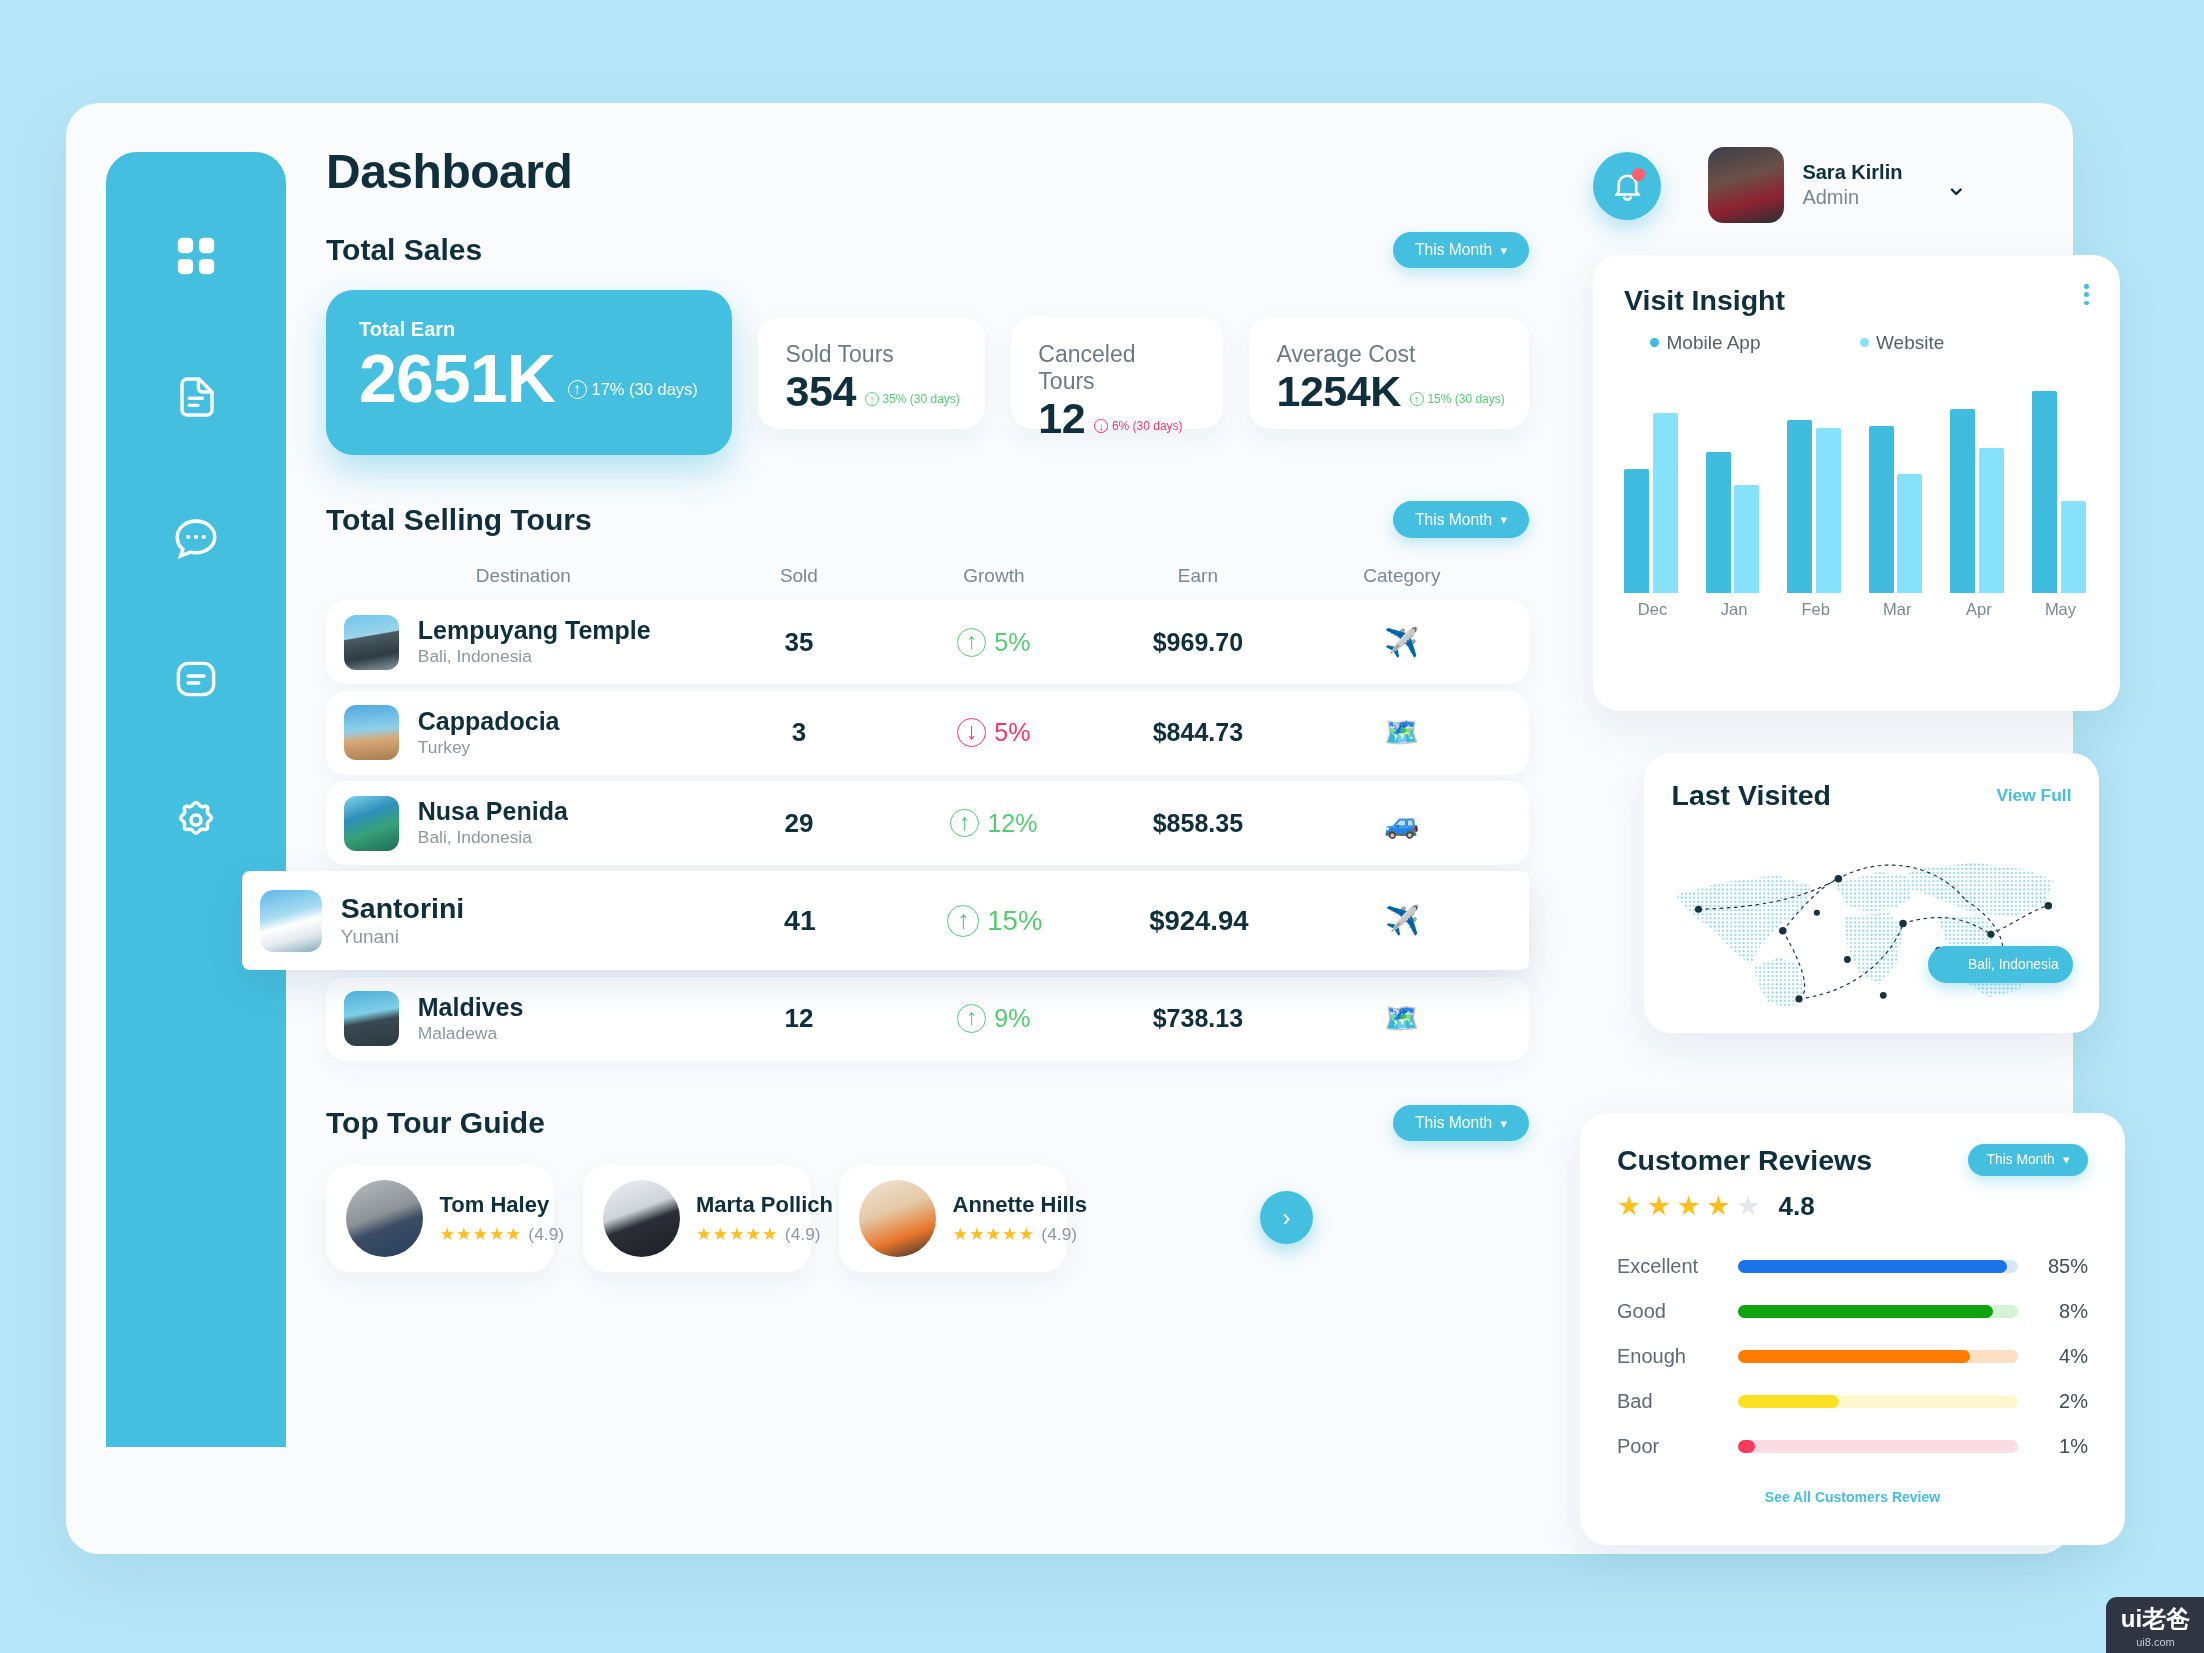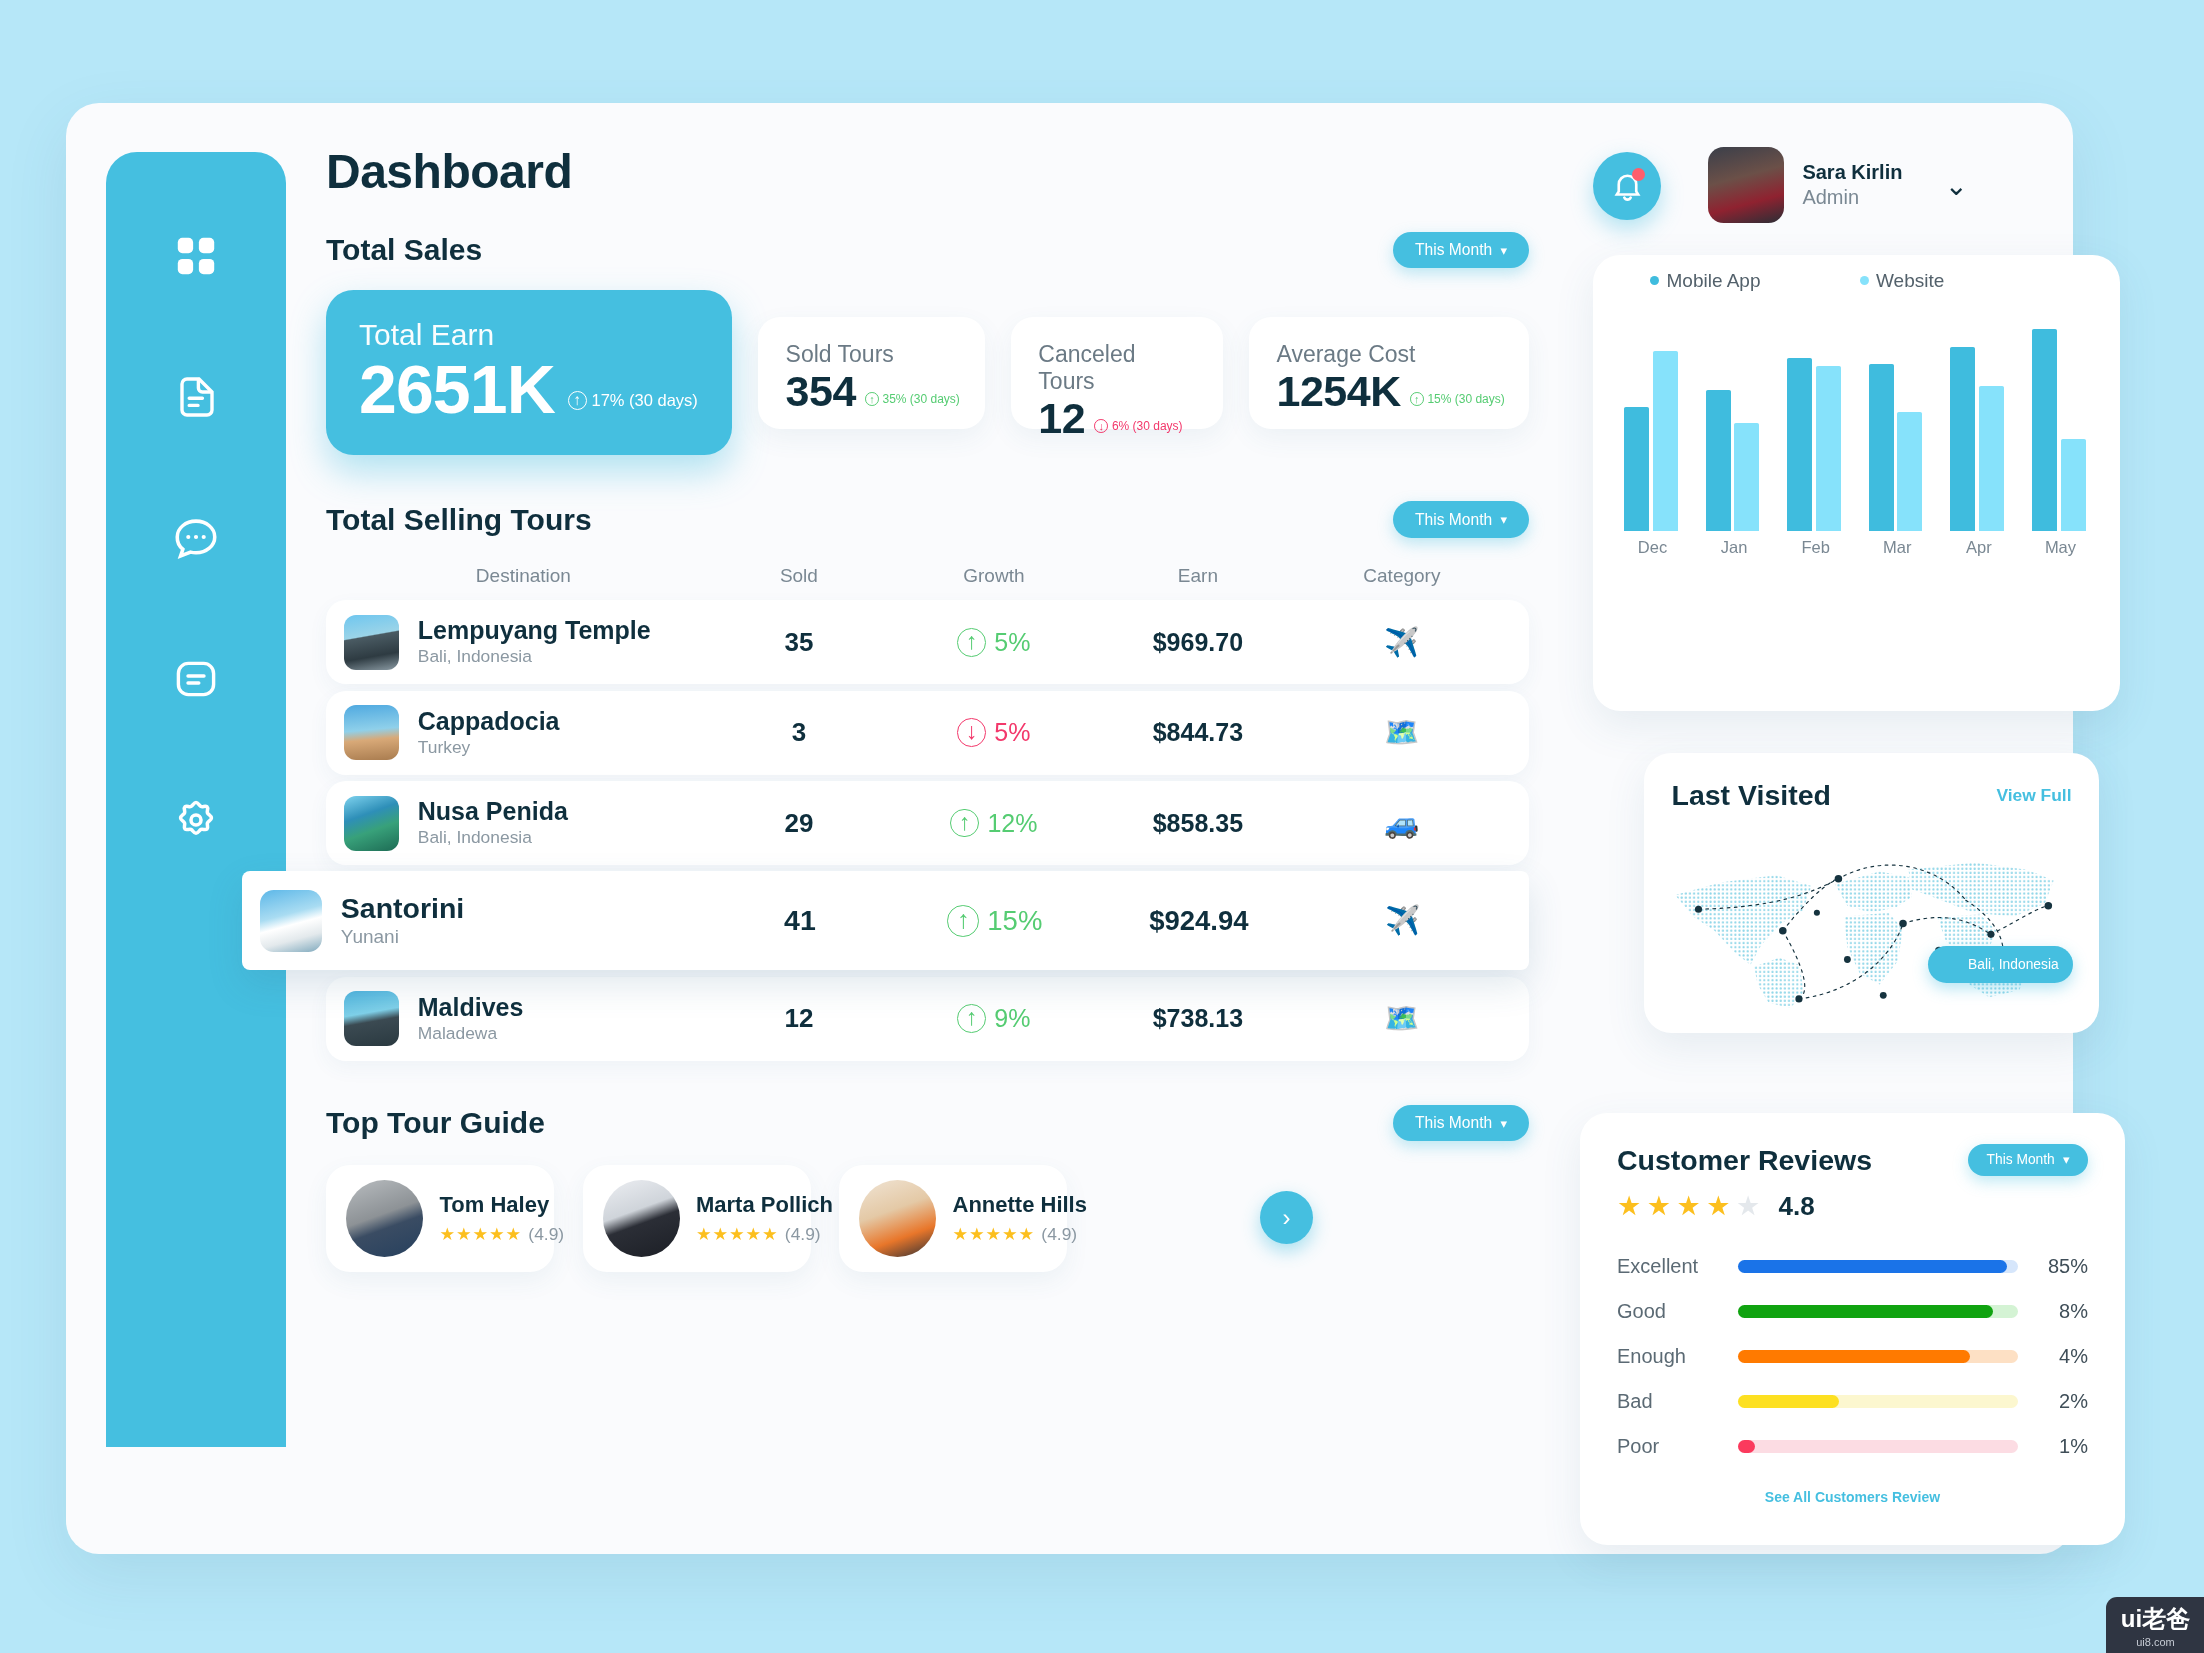--- a/index.html
+++ b/index.html
@@ -49,21 +49,21 @@
   }
   .chip .cv { font-size: 13px; }
 
   
   .stats { display: flex; align-items: center; gap: 26px; margin-top: 22px; }
   .earn-card {
     width: 411px; height: 165px; background: #45bfe0;
     border-radius: 27.5px; padding: 27.5px 33px; color: #fff;
     box-shadow: 0 16.5px 35px rgba(69,191,224,.40);
   }
-  .earn-card .lbl { font-size: 30px; font-weight: 400; opacity: .97; }
+  .earn-card .lbl { font-size: 20px; font-weight: 700; opacity: .97; }
   .earn-row { display: flex; align-items: flex-end; gap: 13px; margin-top: 1.8px; }
   .earn-card .val { font-size: 68px; font-weight: 700; line-height: 1.05; letter-spacing: -0.9px; }
   .earn-card .delta { font-size: 16.5px; padding-bottom: 14.7px; display:flex; align-items:center; gap:4.6px; white-space:nowrap; }
 
   .stat-card {
     background: #fff; border-radius: 22px;
     padding: 24px 27.5px 27.5px; min-width: 184px; height: 112px;
     box-shadow: 0 9.2px 26px rgba(60,110,140,.07);
   }
   .stat-card .lbl { font-size: 23px; color: #6b7a85; font-weight: 400; }
@@ -507,20 +507,28 @@
               <span class="stars">★★★★★</span>
               <span class="g-score">(4.9)</span>
             </div>
           </div>
         </div>
         <button class="next-btn">›</button>
     </div>
   </main>
 
   <section class="card" id="visit-card">
+    <div style="display:flex;align-items:flex-start;justify-content:space-between;padding:29px 31px 0">
+      <div class="card-title">Visit Insight</div>
+      <div class="kebab">
+          <i></i>
+          <i></i>
+          <i></i>
+        </div>
+    </div>
     <div class="legend" id="chart-legend">
         <div class="leg">
           <span class="dot" style="background:#3fbcde"></span>
           <span class="lt">Mobile App</span>
         </div>
         <div class="leg">
           <span class="dot" style="background:#86e2fb"></span>
           <span class="lt">Website</span>
         </div>
       </div>

